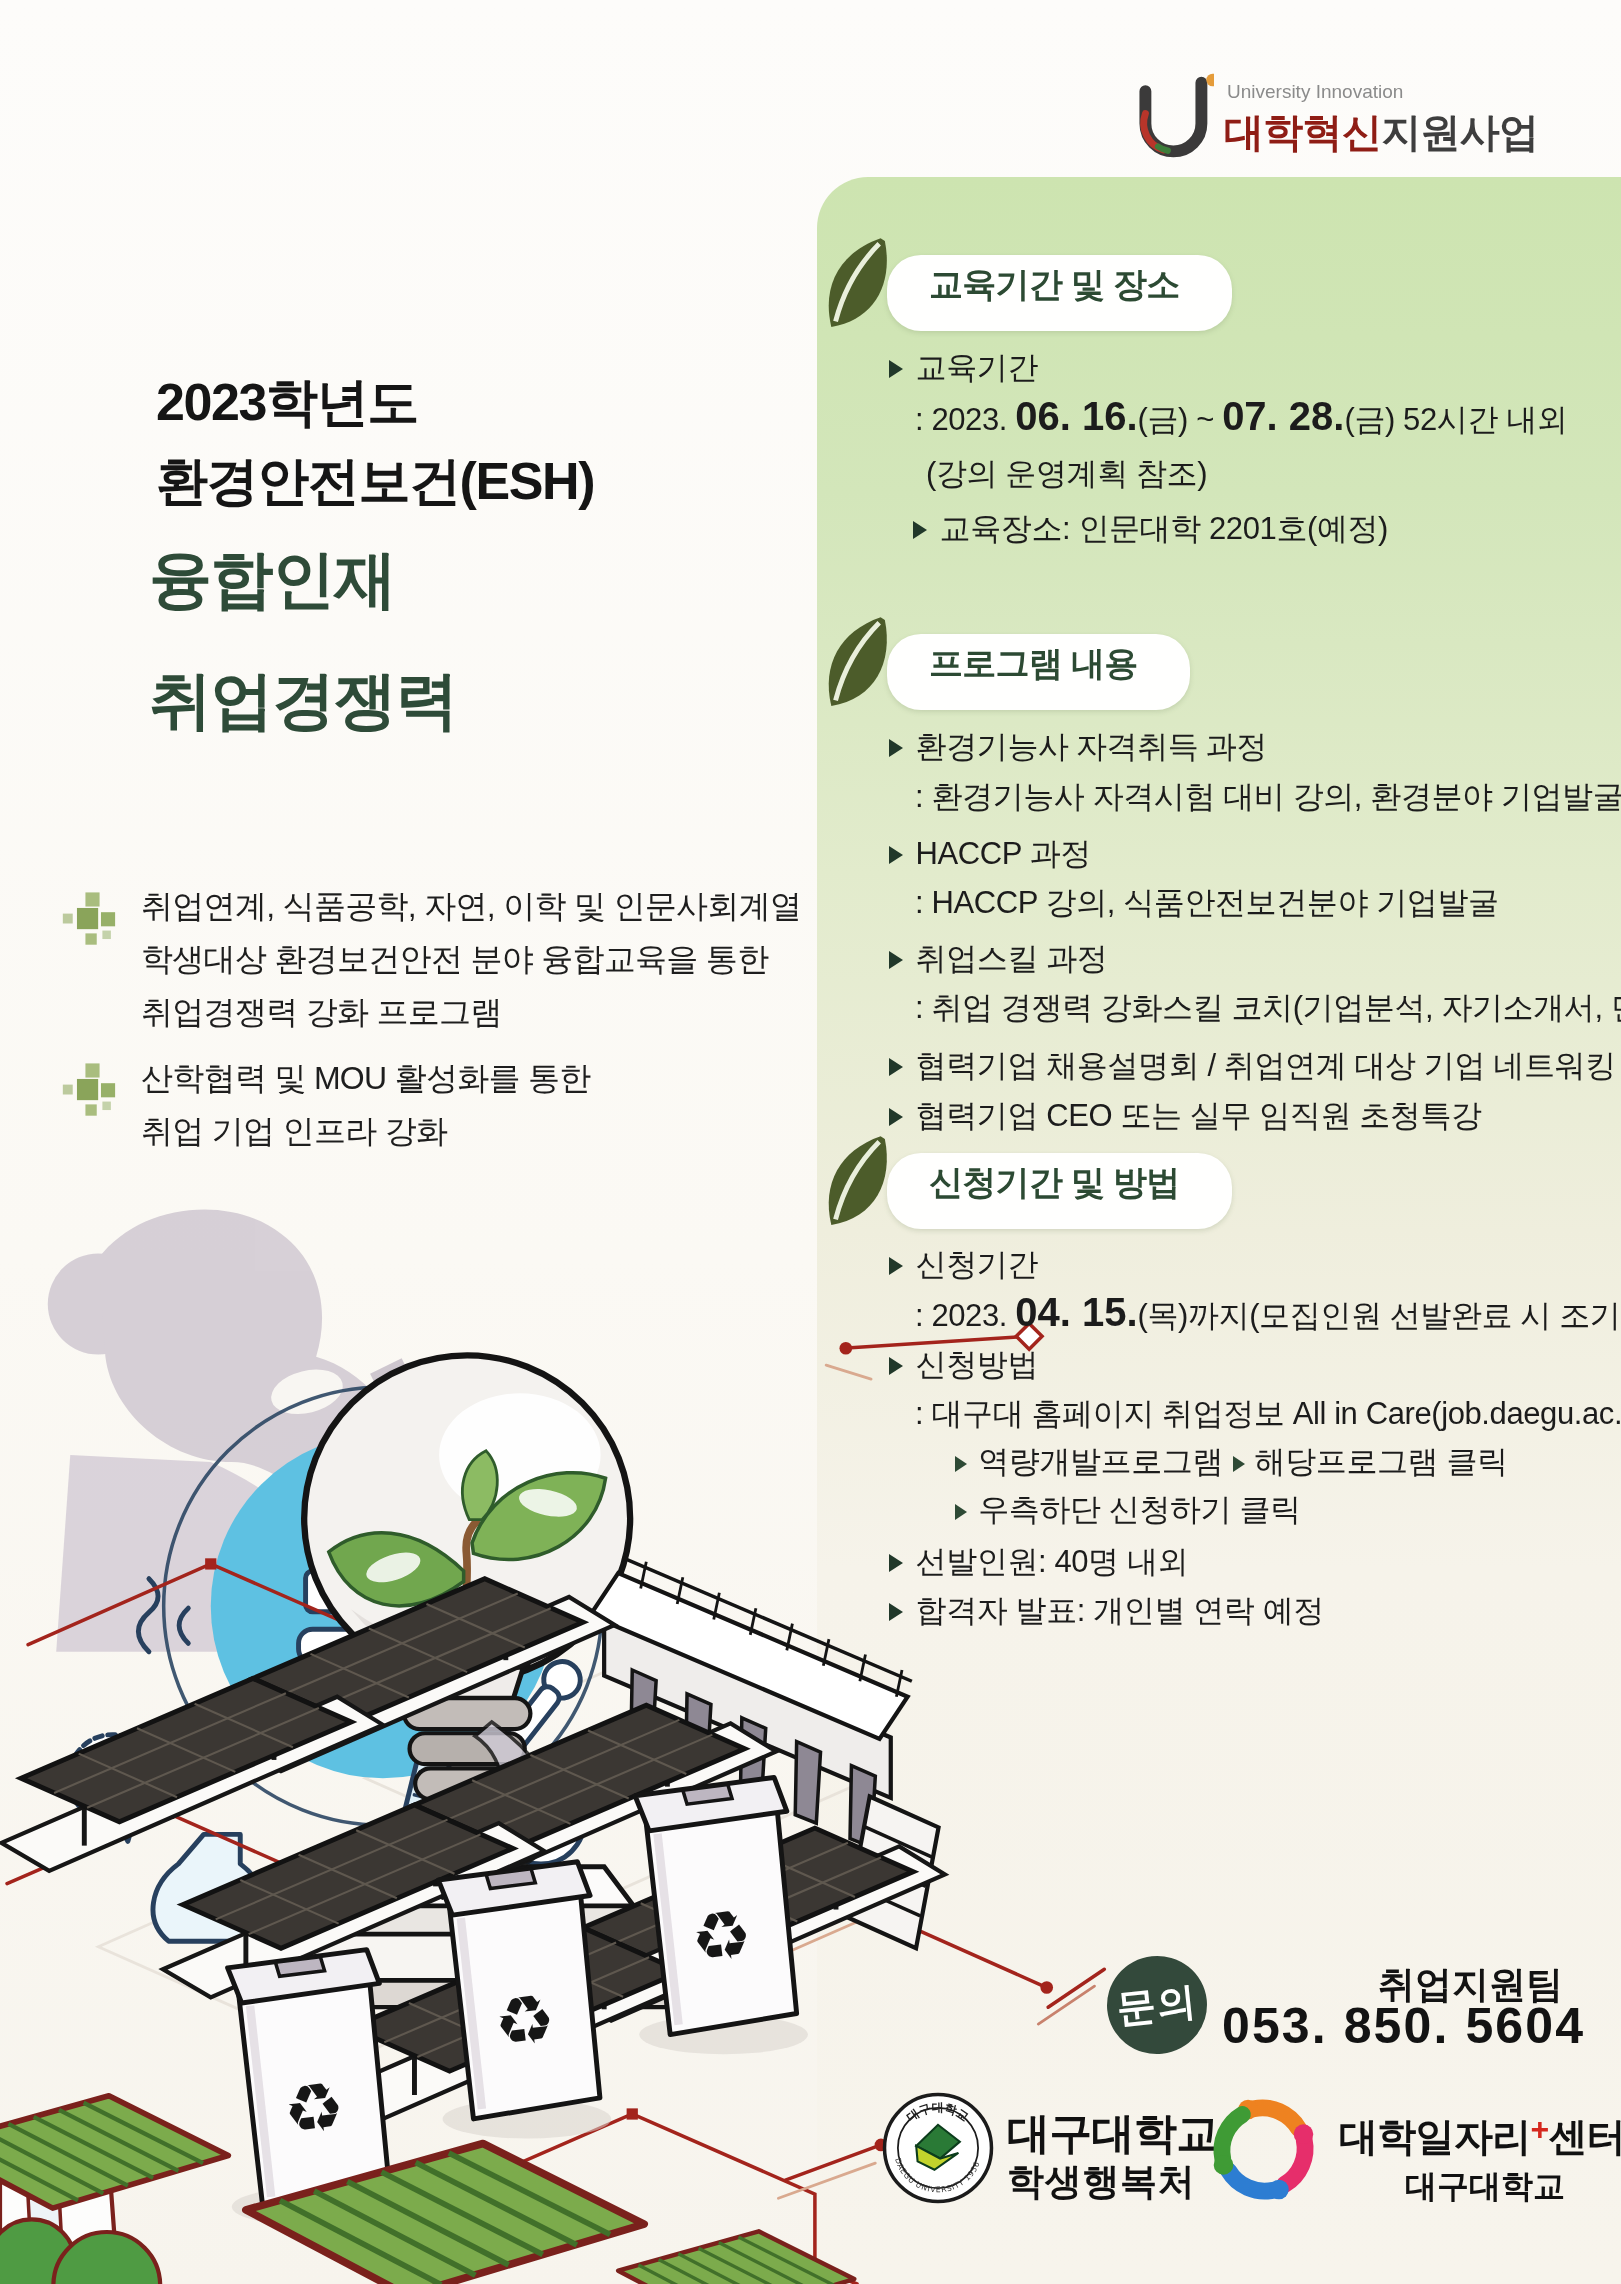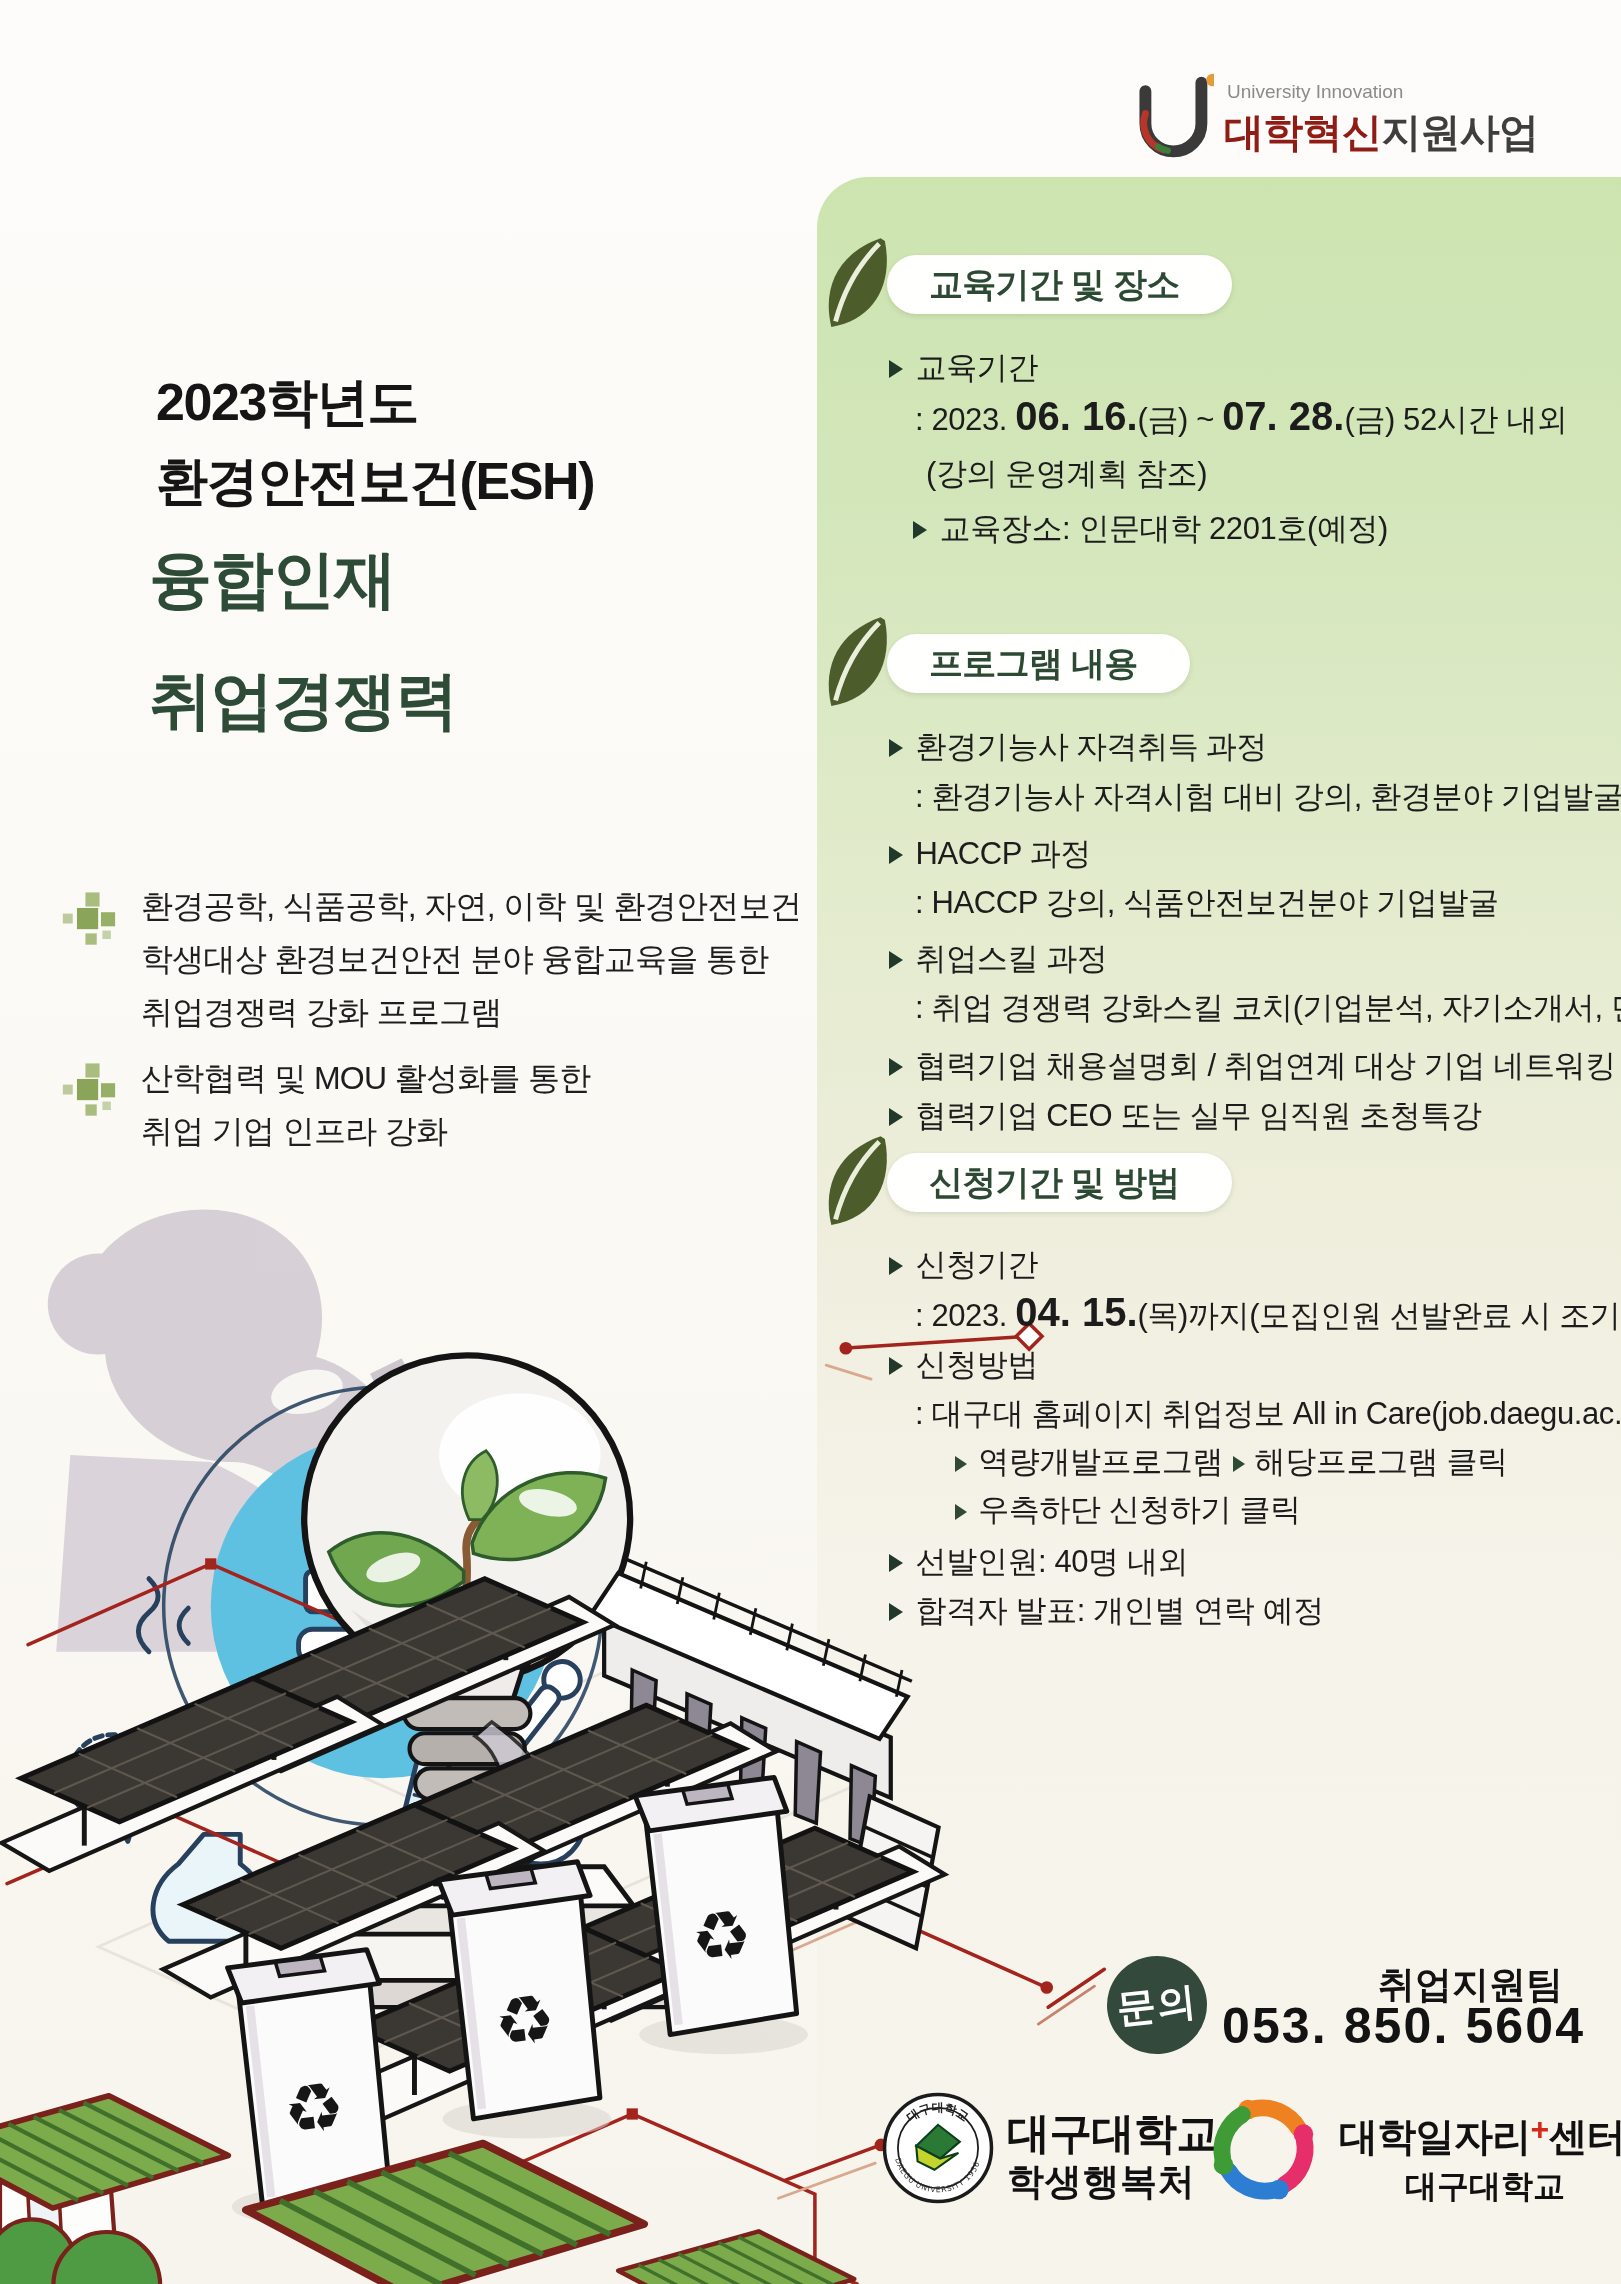--- a/index.html
+++ b/index.html
@@ -6,21 +6,21 @@
   .page{position:relative;width:1622px;height:2284px;margin:0 auto;overflow:hidden;
         background:linear-gradient(180deg,#fdfcfa 0%,#fbf9f4 55%,#f7f4ed 100%);
         font-family:"Liberation Sans","DejaVu Sans",sans-serif;}
   
   .panel{position:absolute;left:817px;top:177px;width:804px;height:2107px;z-index:1;
          border-radius:51px 0 0 0;
          background:linear-gradient(180deg,#cde4b0 0%,#d3e6ba 15%,#e2ebcc 33%,#efeedd 50%,#f6f3ea 66%,#f7f4ec 100%);}
   
   .sec-head{position:absolute;z-index:3;}
   .pill{display:inline-flex;align-items:center;height:59px;background:#fffffe;border-radius:34px;
-        padding:0 52px 0 42px;font-size:34px;font-weight:bold;color:#2c4a33;letter-spacing:-0.7px;
+        padding:0 52px 17px 42px;font-size:34px;font-weight:bold;color:#2c4a33;letter-spacing:-0.7px;
         box-shadow:0 2.1px 5.6px rgba(110,130,90,.22);white-space:nowrap;}
   .leaf{position:absolute;left:-74px;top:-21px;width:93px;height:100px;}
   
   .r{position:absolute;z-index:3;white-space:nowrap;font-size:31px;color:#1c1c1c;letter-spacing:-0.4px;line-height:1.25;}
   .tri{display:inline-block;width:0;height:0;border-left:14.8px solid #21382a;border-top:9px solid transparent;
        border-bottom:9px solid transparent;margin-right:12.6px;}
   .chev{display:inline-block;width:0;height:0;border-left:12px solid #2e4a35;border-top:8.4px solid transparent;
         border-bottom:8.4px solid transparent;margin:0 11.2px 0 0;}
   .chev.mid{margin:0 9.8px;}
   .bdate{font-weight:bold;font-size:40px;letter-spacing:0;}
@@ -73,21 +73,21 @@
 
   <svg class="pix" style="left:60px;top:891px;" viewBox="0 0 92 92">
     <rect x="36" y="2" width="20" height="20" fill="#a9bd7e"></rect>
       <rect x="4" y="32" width="14" height="14" fill="#bcca9d"></rect>
     <rect x="24" y="24" width="30" height="30" fill="#8aa45a"></rect>
       <rect x="58" y="30" width="20" height="20" fill="#97b068"></rect>
     <rect x="36" y="60" width="16" height="16" fill="#a9bd7e"></rect>
       <rect x="60" y="56" width="12" height="12" fill="#c4d2aa"></rect>
   </svg>
   <div class="intro" style="left:141px;top:880px;">
-    <div>환경공학, 식품공학, 자연, 이학 및 환경안전보건</div>
+    <div>취업연계, 식품공학, 자연, 이학 및 인문사회계열</div>
     <div>학생대상 환경보건안전 분야 융합교육을 통한</div>
     <div>취업경쟁력 강화 프로그램</div>
   </div>
   <svg class="pix" style="left:60px;top:1062px;" viewBox="0 0 92 92">
     <rect x="36" y="2" width="20" height="20" fill="#a9bd7e"></rect>
       <rect x="4" y="32" width="14" height="14" fill="#bcca9d"></rect>
     <rect x="24" y="24" width="30" height="30" fill="#8aa45a"></rect>
       <rect x="58" y="30" width="20" height="20" fill="#97b068"></rect>
     <rect x="36" y="60" width="16" height="16" fill="#a9bd7e"></rect>
       <rect x="60" y="56" width="12" height="12" fill="#c4d2aa"></rect>

